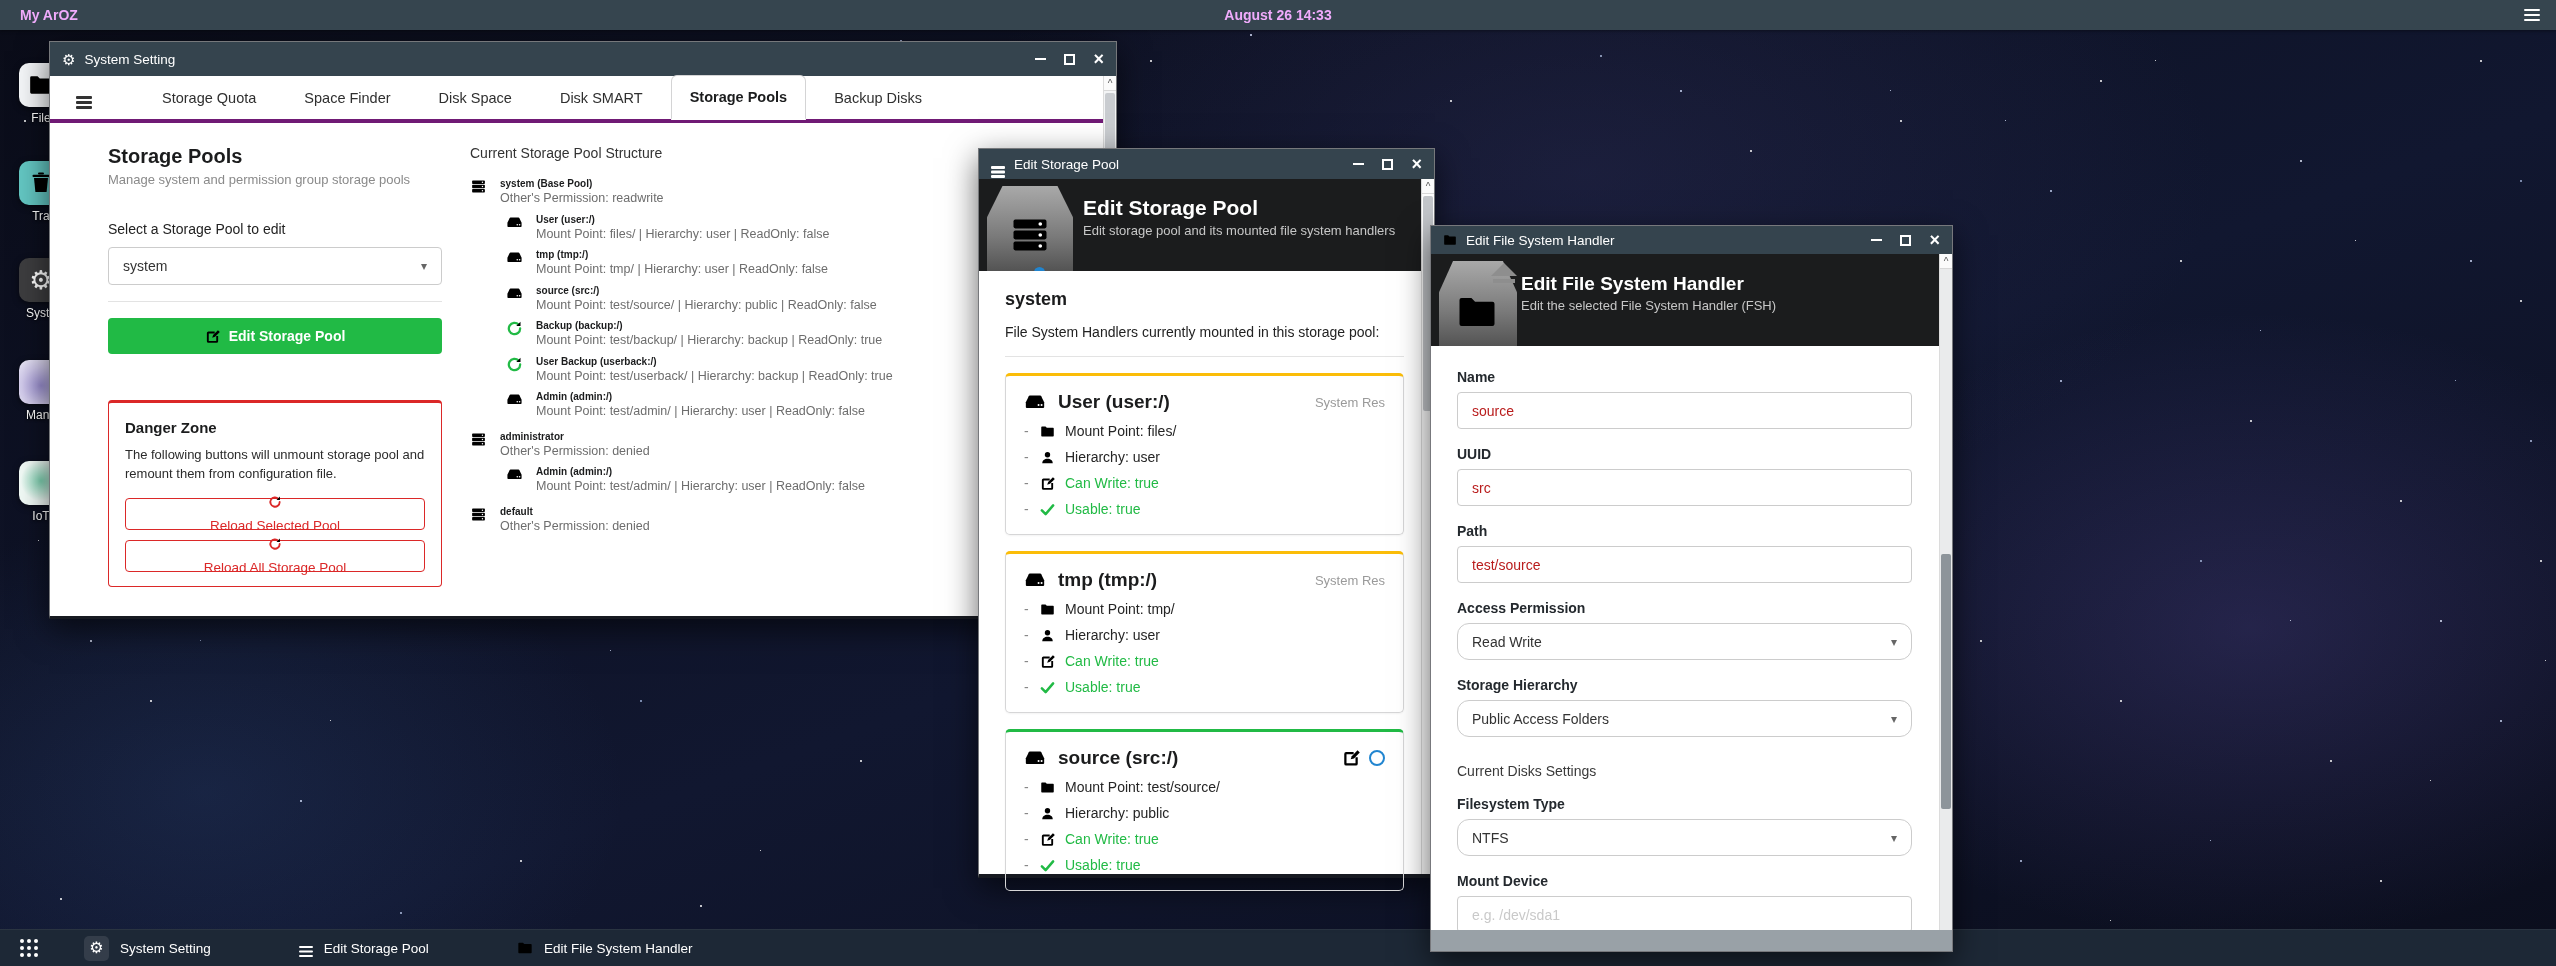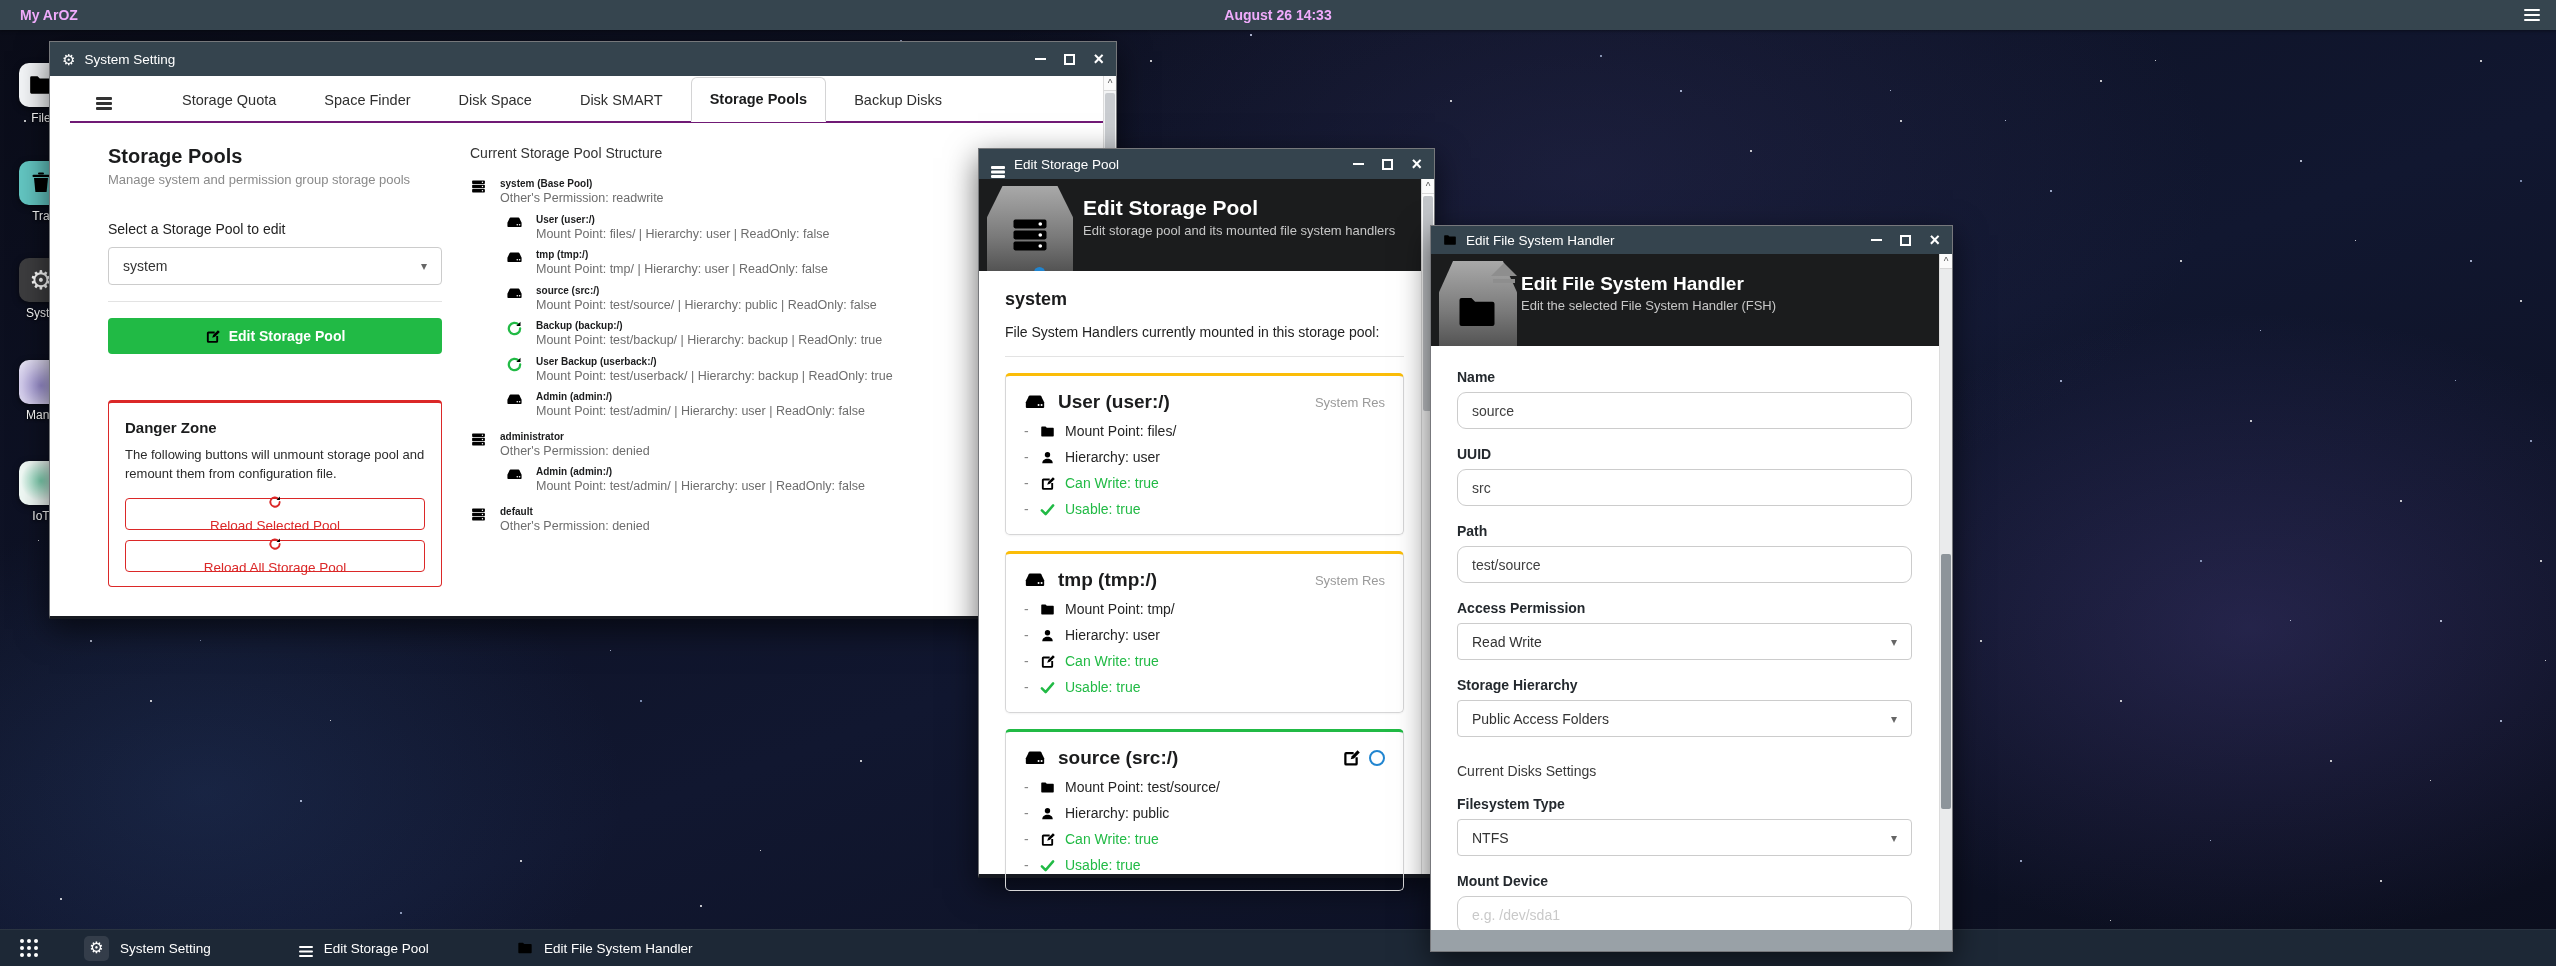--- a/index.html
+++ b/index.html
@@ -57,21 +57,21 @@
   .tbar .t{font-size:13.5px;white-space:nowrap;}
   .ctls{margin-left:auto;display:flex;align-items:center;gap:18px;}
   .ctl-min{width:11px;height:2.5px;background:#fff;}
   .ctl-max{width:11px;height:11px;border:2px solid #fff;}
   .ctl-x{font-size:18px;font-weight:bold;line-height:1;color:#fff;}
   .ic{flex:none;}
 
   
   .ss{left:49px;top:41px;width:1068px;height:578px;z-index:10;border-bottom:4px solid #171a21;}
   .ss .tbar{height:34px;}
-  .tabs{height:47px;border-bottom:2px solid #701a75;display:flex;align-items:flex-end;background:#fff;padding-left:26px;margin-left:20px;}
+  .tabs{height:47px;border-bottom:4px solid #701a75;display:flex;align-items:flex-end;background:#fff;padding-left:26px;}
   .tabs .burger{align-self:center;margin-right:46px;margin-top:10px;cursor:pointer;}
   .tab{padding:13px 2px;margin:0 22px;font-size:14.5px;color:#2f2f2f;white-space:nowrap;cursor:pointer;}
   .tab.active{font-weight:700;color:#1b1c1d;border:1px solid #d4d4d5;border-bottom:2px solid #fff;
     border-radius:6px 6px 0 0;padding:13px 18px;margin:0 4px -1px;background:#fff;}
   .ss-content{position:relative;height:493px;background:#fff;overflow:hidden;}
   .col-l{position:absolute;left:58px;top:22px;width:334px;}
   .h1{font-size:20px;font-weight:700;color:#1b1c1d;margin:0 0 4px;}
   .sub{font-size:13px;color:#8a8a8a;margin:0 0 34px;}
   .fld-label{font-size:14px;color:#222;margin-bottom:10px;}
   .selbox{height:38px;border:1px solid #ccc;border-radius:4px;display:flex;align-items:center;
@@ -135,24 +135,24 @@
   .fsh{left:1430px;top:225px;width:523px;height:727px;z-index:30;}
   .fsh .tbar{height:28px;}
   .fsh .banner .bt{font-size:19px;margin:19px 0 3px 90px;}
   .fsh .banner .bs{margin-left:90px;}
   .fsh .bgfx{width:78px;}
   .eject{position:absolute;left:52px;top:2px;width:0;height:0;border-left:13px solid transparent;
     border-right:13px solid transparent;border-bottom:13px solid #8e8e8e;}
   .eject-bar{position:absolute;left:54px;top:18px;width:22px;height:4px;background:#8e8e8e;}
   .fsh-content{padding:6px 40px 0 26px;}
   .flabel{font-weight:700;font-size:14px;color:#24292e;margin:17px 0 7px;}
-  .finput{width:100%;height:37px;border:1px solid #ccc;border-radius:9px;padding:0 14px;
-    font-size:14px;color:#404040;background:#fff;font-family:"Liberation Sans",sans-serif;}
+  .finput{width:100%;height:37px;border:1px solid #ccc;border-radius:4px;padding:0 14px;
+    font-size:14px;color:#b91c1c;background:#fff;font-family:"Liberation Sans",sans-serif;}
   .finput::placeholder{color:#c9c9c9;}
-  .fselect{width:100%;height:37px;border:1px solid #ccc;border-radius:4px;padding:0 14px;font-size:14px;
+  .fselect{width:100%;height:37px;border:1px solid #ccc;border-radius:12px;padding:0 14px;font-size:14px;
     color:#333;background:#fff;display:flex;align-items:center;cursor:pointer;}
   .fselect .caret{margin-left:auto;color:#666;font-size:12px;}
   .fsection{font-size:14px;color:#3a3a3a;margin:26px 0 0;}
   .fsh-foot{position:absolute;left:0;right:0;bottom:0;height:21px;background:#99a1a7;z-index:3;}
   .fsh-sb{right:0;top:28px;bottom:0;background:#eaebec;}
   .fsh-sb .thumb{top:300px;height:255px;background:#8d949a;}
 
   
   .taskbar{position:absolute;left:0;right:0;bottom:0;height:37px;background:#1d2836;z-index:5;
     display:flex;align-items:center;color:#fff;font-size:13.5px;border-top:1px solid rgba(255,255,255,.06);}

